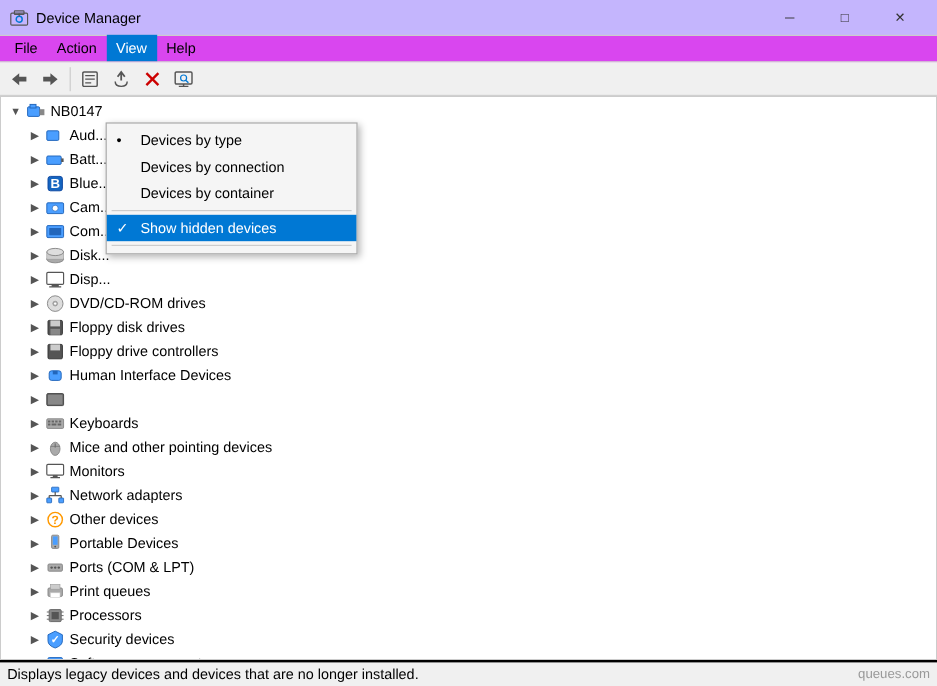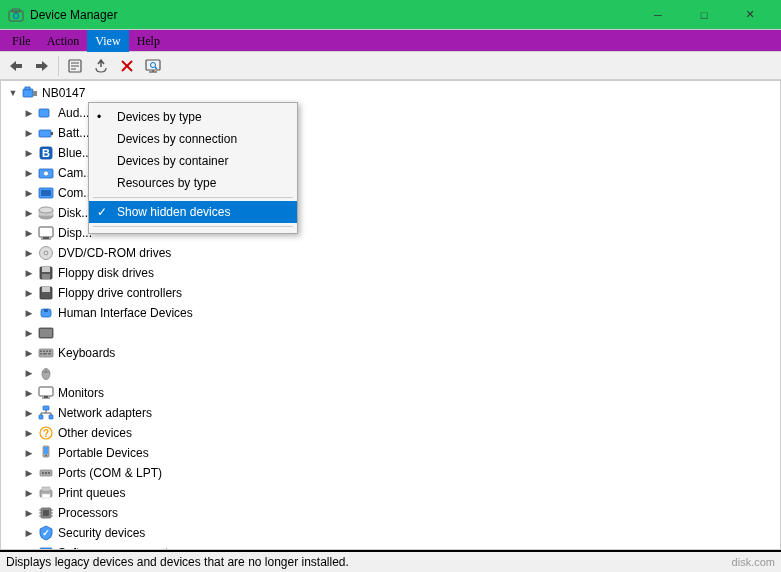--- a/index.html
+++ b/index.html
@@ -7,21 +7,21 @@
       font-family: 'Segoe UI', Tahoma, sans-serif;
       font-size: 12px;
       background: #f0f0f0;
       width: 781px;
       height: 572px;
       overflow: hidden;
     }
 
     
     .title-bar {
-      background: #22c55e;
+      background: #c4b5fd;
       height: 30px;
       display: flex;
       align-items: center;
       padding: 0 8px;
       border-bottom: 1px solid #ccc;
     }
     .title-bar-icon {
       width: 16px;
       height: 16px;
       margin-right: 6px;
@@ -44,27 +44,26 @@
       cursor: pointer;
       display: flex;
       align-items: center;
       justify-content: center;
       font-size: 11px;
       color: #333;
     }
 
     
     .menu-bar {
-      background: #a21caf;
+      background: #d946ef;
       height: 22px;
       display: flex;
-      align-items: flex-start;
+      align-items: flex-end;
       padding: 0 4px;
       border-bottom: 1px solid #d0d0d0;
-      font-family: Liberation Serif, serif;
     }
     .menu-item {
       padding: 2px 8px;
       cursor: pointer;
       font-size: 12px;
       height: 22px;
       display: flex;
       align-items: center;
     }
     .menu-item.active-open { background: #0078d4; color: #fff; }
@@ -444,20 +443,21 @@
 
       <div class="tree-item" style="padding-left:20px">
         <span class="expand-arrow">▶</span>
         <span class="item-icon">
           <svg width="16" height="16" viewBox="0 0 16 16">
             <ellipse cx="8" cy="9" rx="4" ry="5.5" fill="#aaa" stroke="#888" stroke-width="0.8"></ellipse>
             <line x1="8" y1="4.5" x2="8" y2="8" stroke="#666" stroke-width="0.8"></line>
             <line x1="4" y1="7" x2="12" y2="7" stroke="#666" stroke-width="0.5"></line>
           </svg>
         </span>
+        <span class="item-label">Mice and other pointing devices</span>
       </div>
 
       <div class="tree-item" style="padding-left:20px">
         <span class="expand-arrow">▶</span>
         <span class="item-icon">
           <svg width="16" height="16" viewBox="0 0 16 16">
             <rect x="1" y="2" width="14" height="9" rx="1" fill="none" stroke="#555" stroke-width="1"></rect>
             <rect x="6" y="11" width="4" height="2" fill="#555"></rect>
             <line x1="4" y1="13" x2="12" y2="13" stroke="#555" stroke-width="1"></line>
           </svg>
@@ -583,36 +583,33 @@
       </div>
 
       <div class="dropdown-item">
         <span>Devices by connection</span>
       </div>
 
       <div class="dropdown-item">
         <span>Devices by container</span>
       </div>
 
-      <div class="dropdown-item">
-        <span>Resources by type</span>
-      </div>
 
 
       <div class="dropdown-separator"></div>
 
       <div class="dropdown-item highlighted">
         <span class="check-mark">✓</span>
         <span>Show hidden devices</span>
       </div>
 
       <div class="dropdown-separator"></div>
 
 
     </div>
   </div>
 
 </div>
 
 <div class="status-bar">
   <span style="flex:1;">Displays legacy devices and devices that are no longer installed.</span>
-  <span style="color:#999; font-size:11px;">disk.com</span>
+  <span style="color:#999; font-size:11px;">queues.com</span>
 </div>
 
 </body></html>

